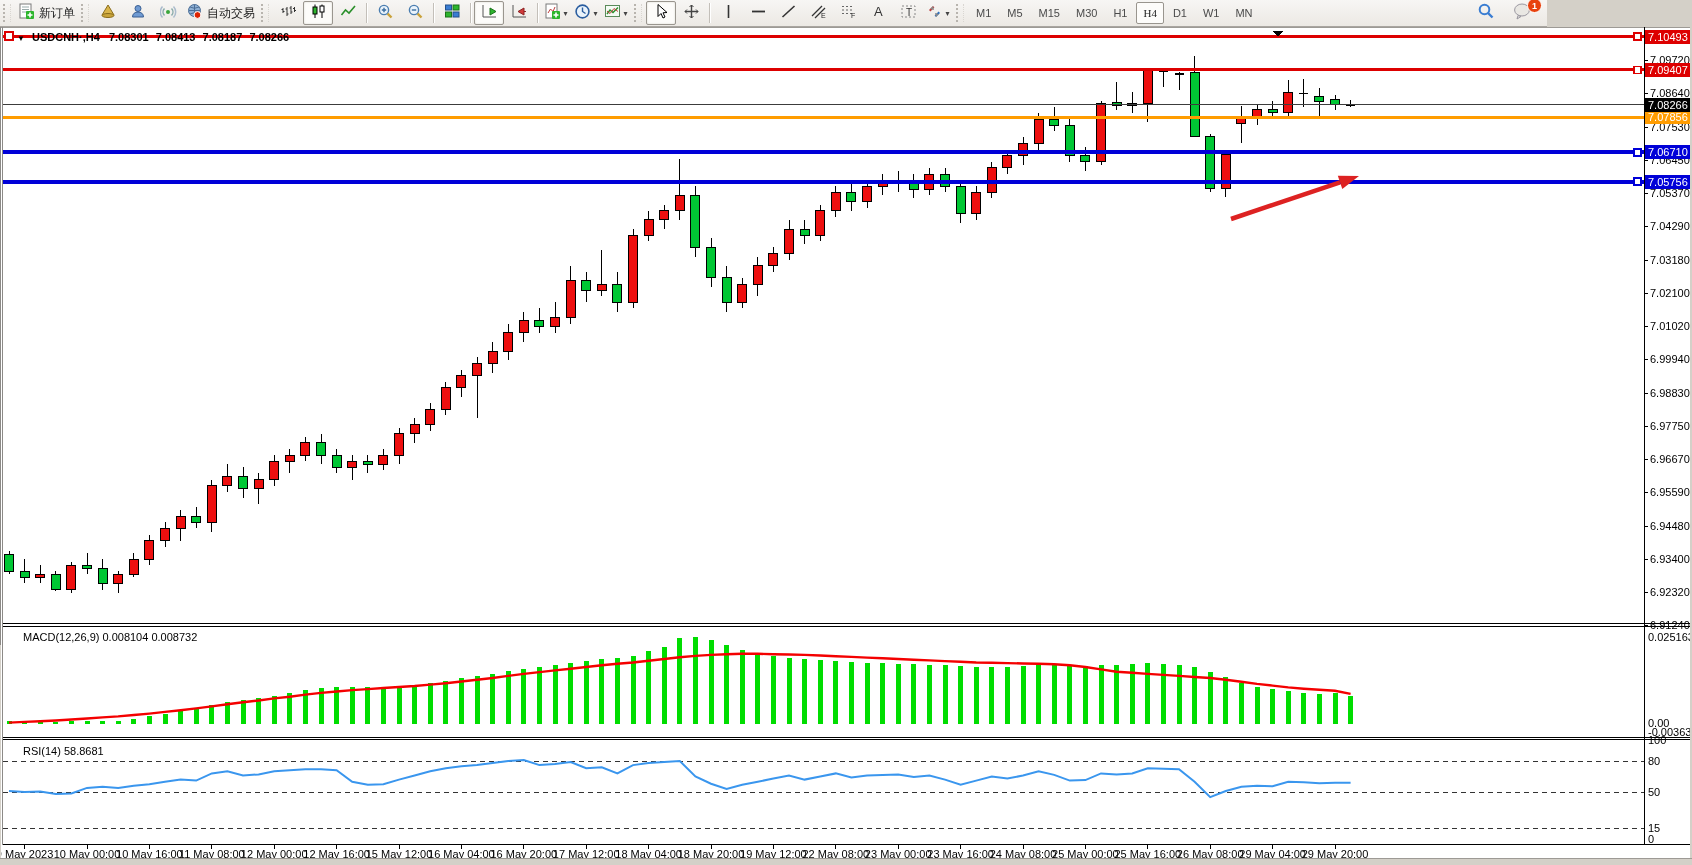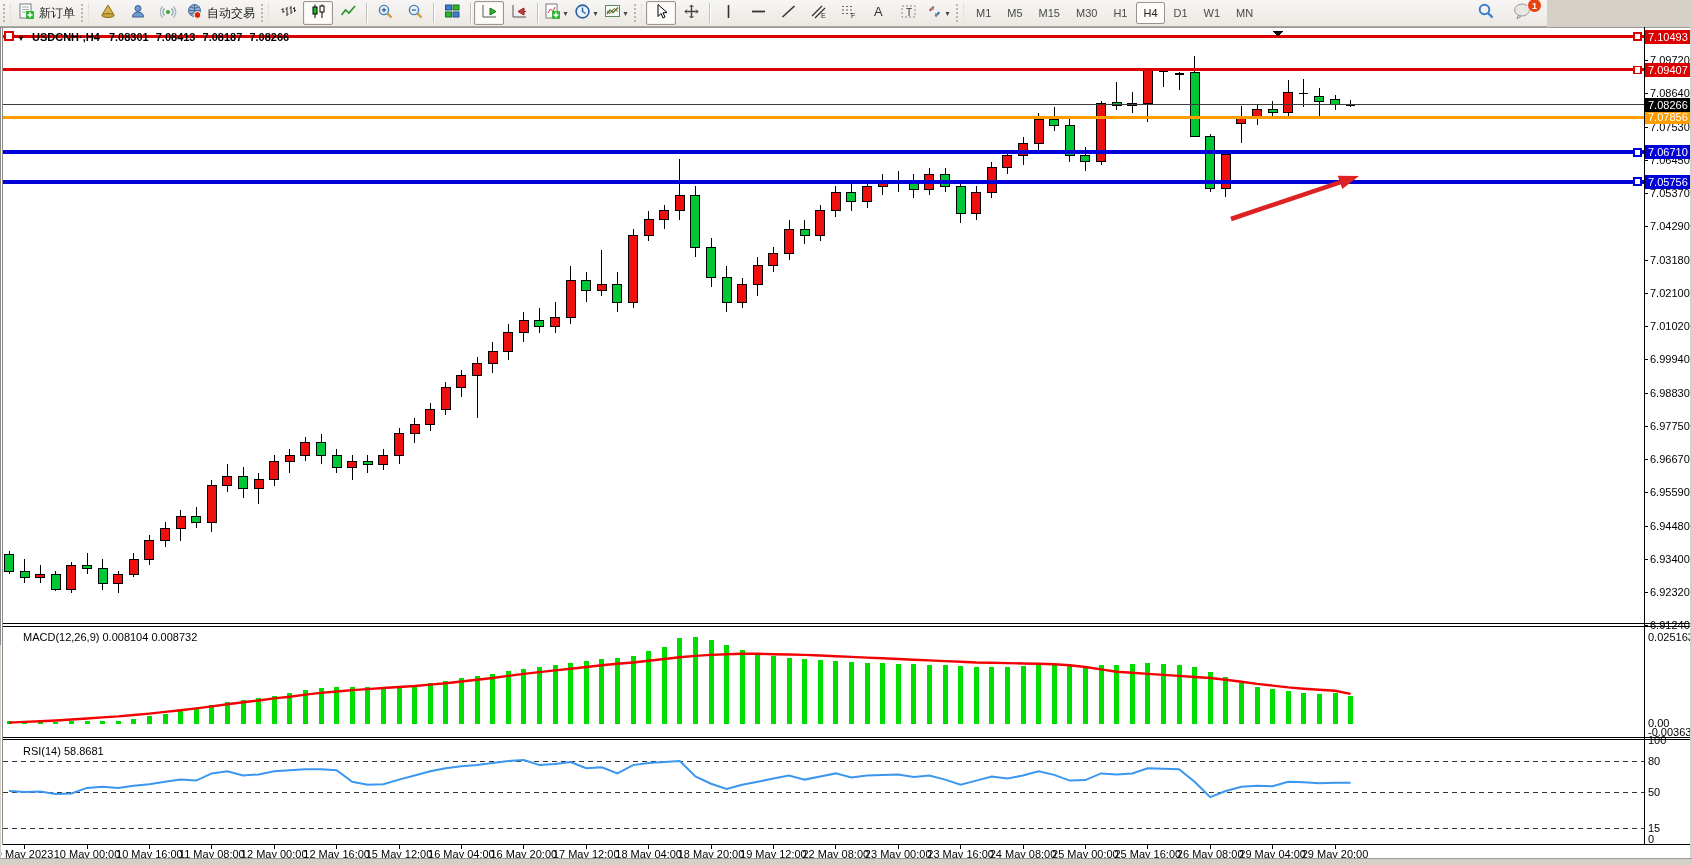--- a/index.html
+++ b/index.html
@@ -10,21 +10,21 @@
     display:flex;align-items:center;white-space:nowrap;}
   .grip{width:5px;height:18px;margin:0 4px 0 3px;border-left:2px dotted #b8b4ae;border-right:1px dotted #d9d6d1;}
   .sep{width:1px;height:20px;background:#c3bfb9;margin:0 3px;box-shadow:1px 0 0 #fff;}
   .tb-btn{height:22px;min-width:24px;padding:0 2px;display:flex;align-items:center;justify-content:center;
     border:1px solid transparent;border-radius:2px;color:#333;}
   .tb-btn.active{border:1px solid #9a968f;background:#fdfcfa;box-shadow:inset 0 0 2px #d8d4ce;}
   .tb-btn .lbl{font-size:12px;margin-left:4px;color:#222;}
   .tb-btn .caret{font-size:8px;color:#444;margin-left:2px;}
   .tf-btn{height:20px;padding:0 6px;font-size:11px;color:#4a4a4a;display:flex;align-items:center;
     border:1px solid transparent;border-radius:2px;margin:17px 1px;}
-  .tf-btn.active{border:1px solid #99958e;background:#fdfcfa;color:#222;}
+  .tf-btn.active{border:1px solid #99958e;background:#fdfcfa;color:#222;font-family:Liberation Serif, serif;}
   #tb-right{margin-left:auto;display:flex;align-items:center;margin-right:10px;}
   .badge{position:absolute;top:-4px;right:-6px;background:#e8420e;color:#fff;border-radius:50%;
     width:13px;height:13px;font-size:9px;font-weight:bold;display:flex;align-items:center;justify-content:center;
     border:1px solid #fff;}
   
   #chart-wrap{position:absolute;left:0;top:27px;width:1690px;height:618px;background:#fff;
     border-left:1px solid #8c8a87;}
   #chart-svg-holder{position:absolute;left:0;top:0;width:1690px;height:831px;}
   #chart-header{position:absolute;left:16px;top:4px;font-size:11px;font-weight:bold;color:#000;
     letter-spacing:0px;z-index:5;}

